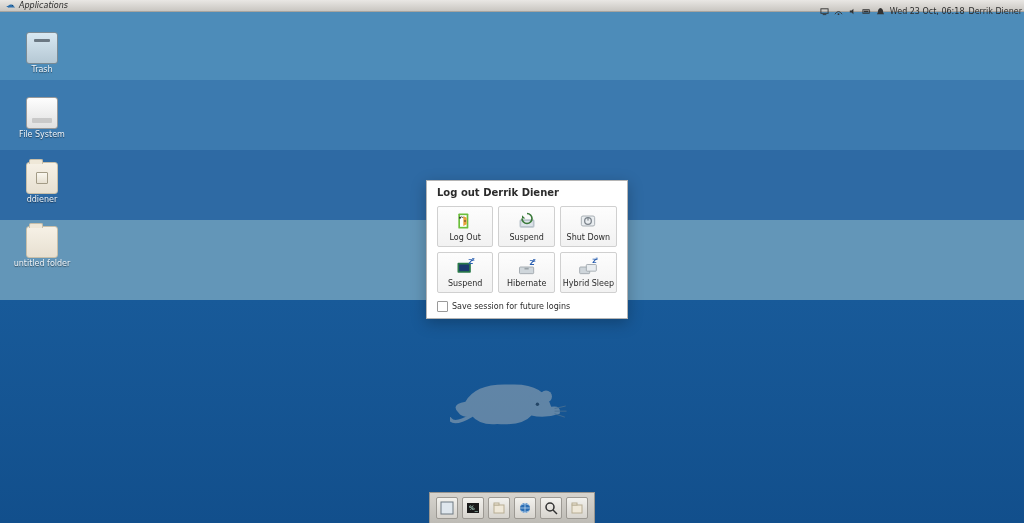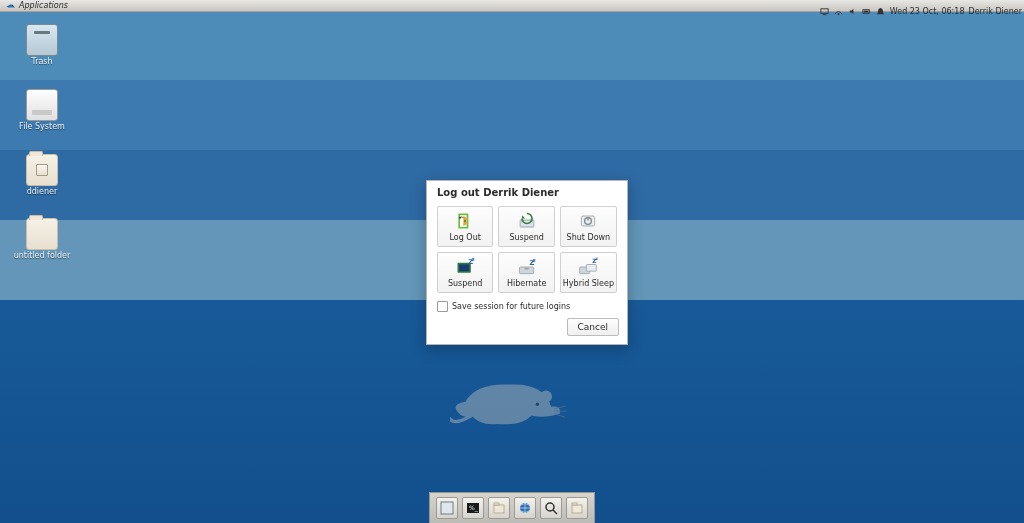--- a/index.html
+++ b/index.html
@@ -53,21 +53,21 @@
     width: 10px; height: 8px; position: relative;
   }
   .rat-icon svg { width: 100%; height: 100%; }
   .tray-icon { width:10px; height:10px; display:flex; align-items:center; justify-content:center; }
   .tray-icon svg { width: 9px; height: 9px; }
   .panel-text { white-space: nowrap; }
 
   
   .desktop-icons {
     position: absolute;
-    top: 24px;
+    top: 32px;
     left: 18px;
     display: flex;
     flex-direction: column;
     gap: 22px;
   }
   .dicon {
     width: 48px;
     display: flex;
     flex-direction: column;
     align-items: center;
@@ -366,23 +366,20 @@
           </svg>
       </div>
       <span class="label">Hybrid Sleep</span>
     </div>
 
   </div>
   <div class="checkbox-row">
     <div class="checkbox"></div>
     <span>Save session for future logins</span>
   </div>
-  <div class="dialog-footer">
-    <div class="btn">Cancel</div>
-  </div>
 </div>
 
 <div class="dock">
   <div class="dock-item">
       <svg viewBox="0 0 14 14">
         <rect x="1" y="1" width="12" height="12" fill="#dfe7ee" stroke="#6f7a83"></rect>
       </svg>
     </div>
   <div class="dock-item">
       <svg viewBox="0 0 14 14">

